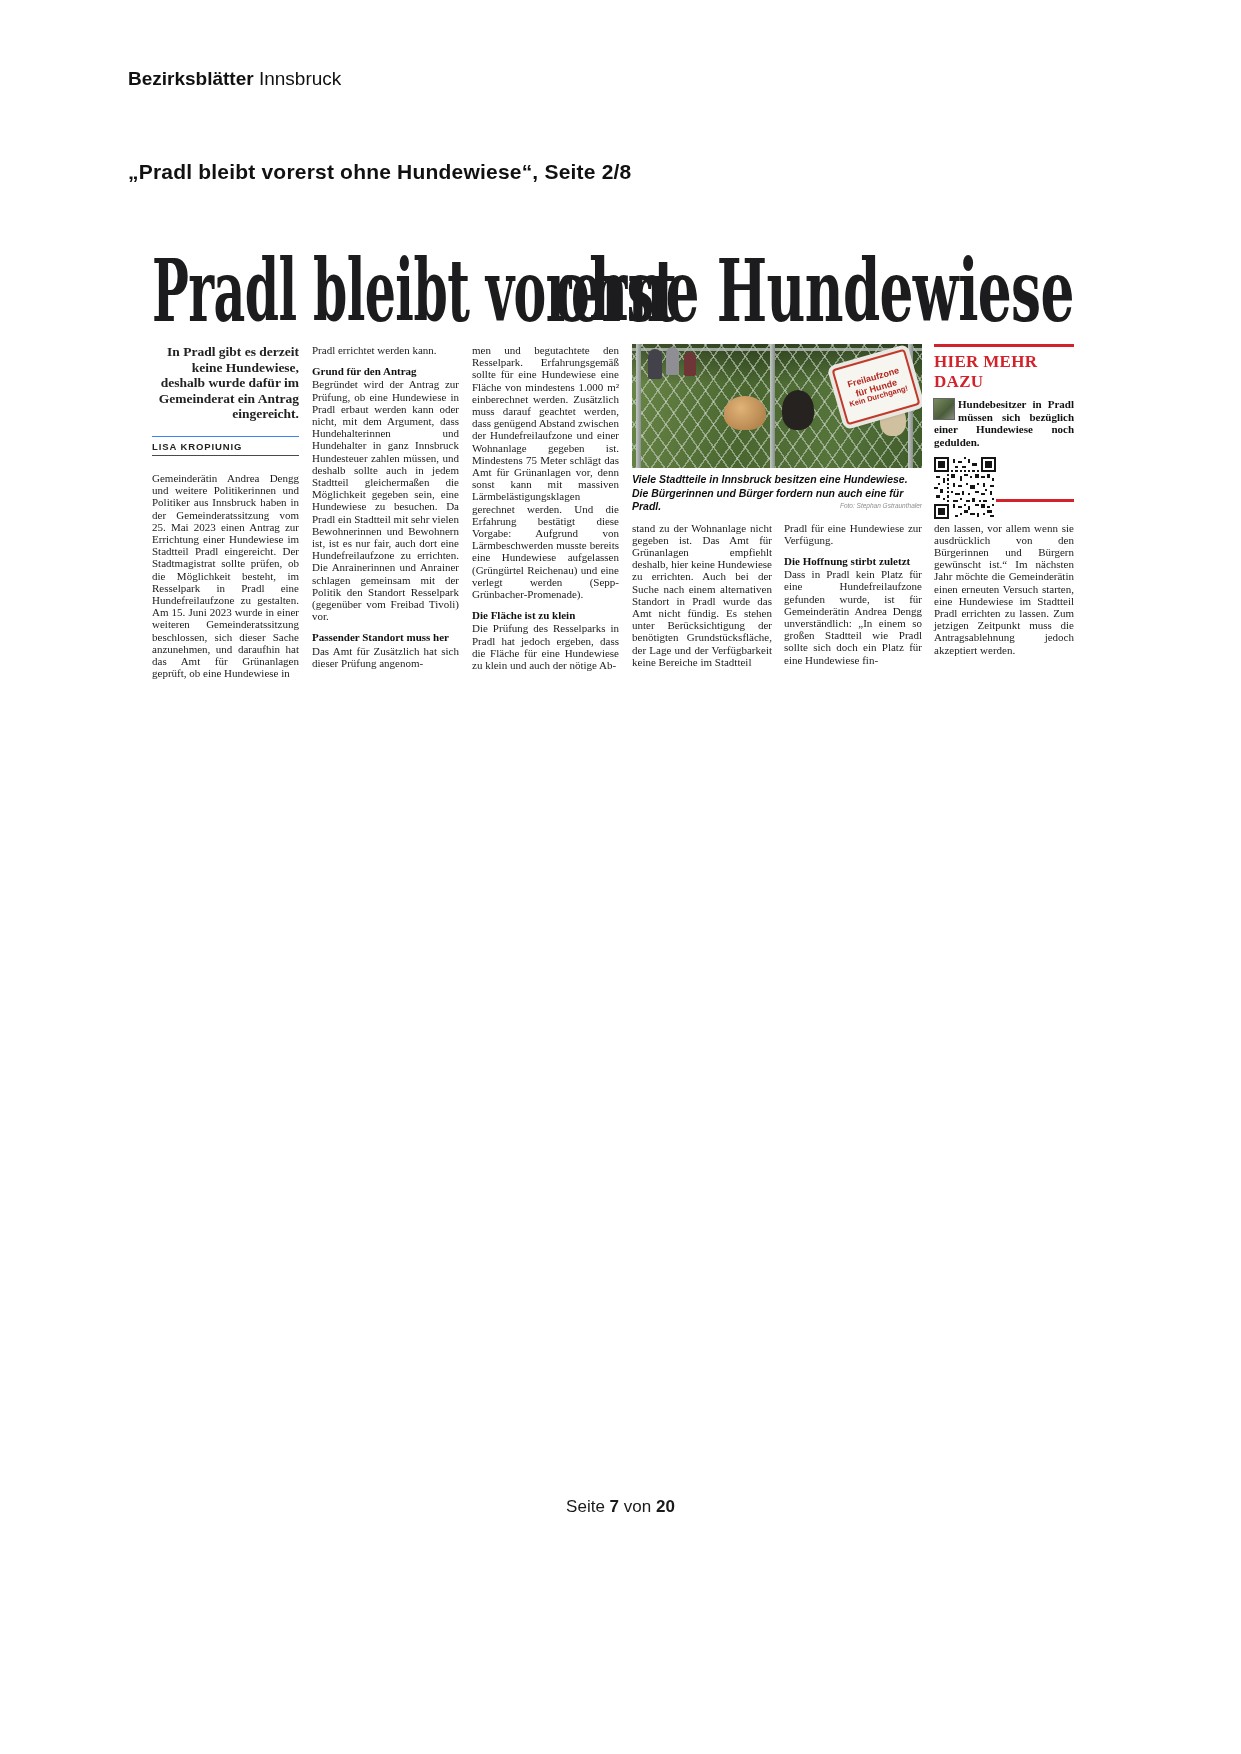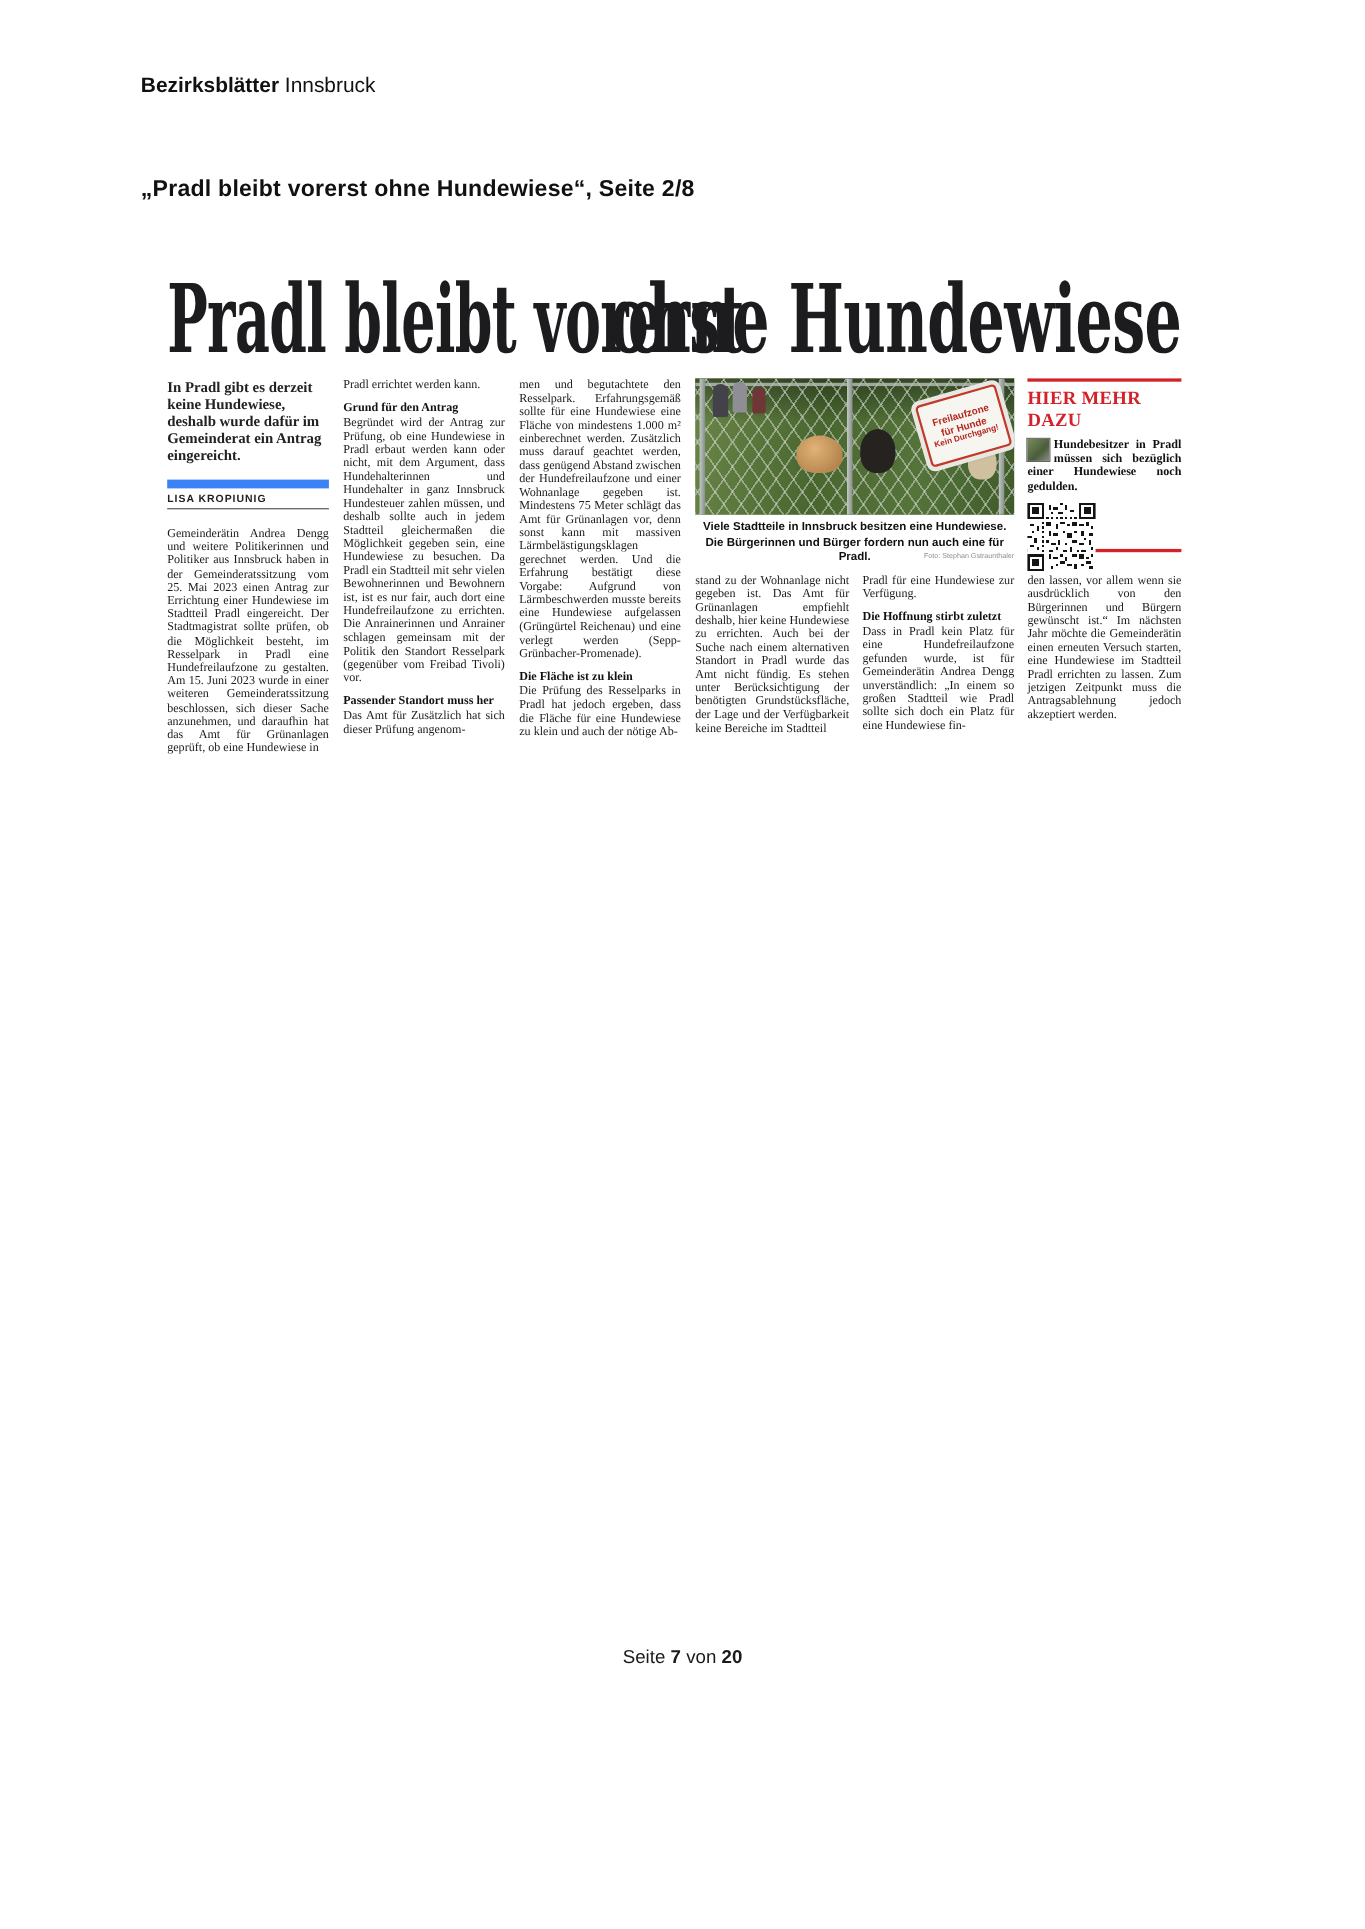--- a/index.html
+++ b/index.html
@@ -30,25 +30,25 @@
     font-family:"Liberation Serif",serif;font-size:11px;line-height:12.2px;
     text-align:justify;color:#1b1b1b;
   }
   .subhead{
     font-family:"Liberation Serif",serif;font-size:11px;line-height:12.2px;
     font-weight:bold;color:#111;margin:9px 0 1px 0;
   }
   .lead-line{margin-bottom:0;}
   .intro{
     font-family:"Liberation Serif",serif;font-weight:bold;
-    font-size:13.5px;line-height:15.6px;color:#222;text-align:left;
+    font-size:13.5px;line-height:15.6px;color:#222;text-align:right;
   }
   .byline{
     margin:14px 0 16px 0;padding:4px 0 3px 0;
-    border-top:8px solid #3b82f6;border-bottom:1px solid #4a4a4a;
+    border-top:1px solid #3b82f6;border-bottom:1px solid #4a4a4a;
     font-size:9.5px;font-weight:bold;letter-spacing:.9px;color:#222;
   }
   
   .right-region{width:442px;flex:0 0 442px;}
   .right-top{display:flex;gap:12px;}
   .photo-block{width:290px;flex:0 0 290px;}
   .photo{
     position:relative;width:290px;height:124px;overflow:hidden;
     background:
       linear-gradient(180deg,rgba(18,28,14,.5),rgba(18,28,14,0) 32%),
@@ -75,21 +75,21 @@
     position:absolute;right:8px;top:14px;width:72px;height:54px;
     background:#f7f5f0;border:2px solid #c0392b;border-radius:4px;
     box-shadow:0 0 0 4px #e9e7e1,1px 2px 4px rgba(0,0,0,.4);
     transform:rotate(-16deg);
     display:flex;flex-direction:column;align-items:center;justify-content:center;
     color:#b3261e;font-weight:bold;text-align:center;line-height:1.15;
   }
   .sign .s1{font-size:9px;} .sign .s2{font-size:9px;} .sign .s3{font-size:7.5px;}
   .caption{
     position:relative;margin-top:5px;font-size:10.5px;line-height:13.5px;
-    font-weight:bold;color:#101010;text-align:center;
+    font-weight:bold;color:#101010;text-align:left;font-style:italic;
   }
   .credit{position:absolute;right:0;bottom:1px;font-size:6.5px;font-weight:normal;color:#8e8e8e;}
   .sidebar{
     width:140px;flex:0 0 140px;box-sizing:border-box;
     border-top:3px solid #d2232a;border-bottom:3px solid #d2232a;
     padding:5px 0 7px 0;height:158px;
   }
   .sidebar-heading{
     font-family:"Liberation Serif",serif;font-weight:bold;font-size:17px;
     color:#d2232a;letter-spacing:.3px;margin-bottom:6px;

